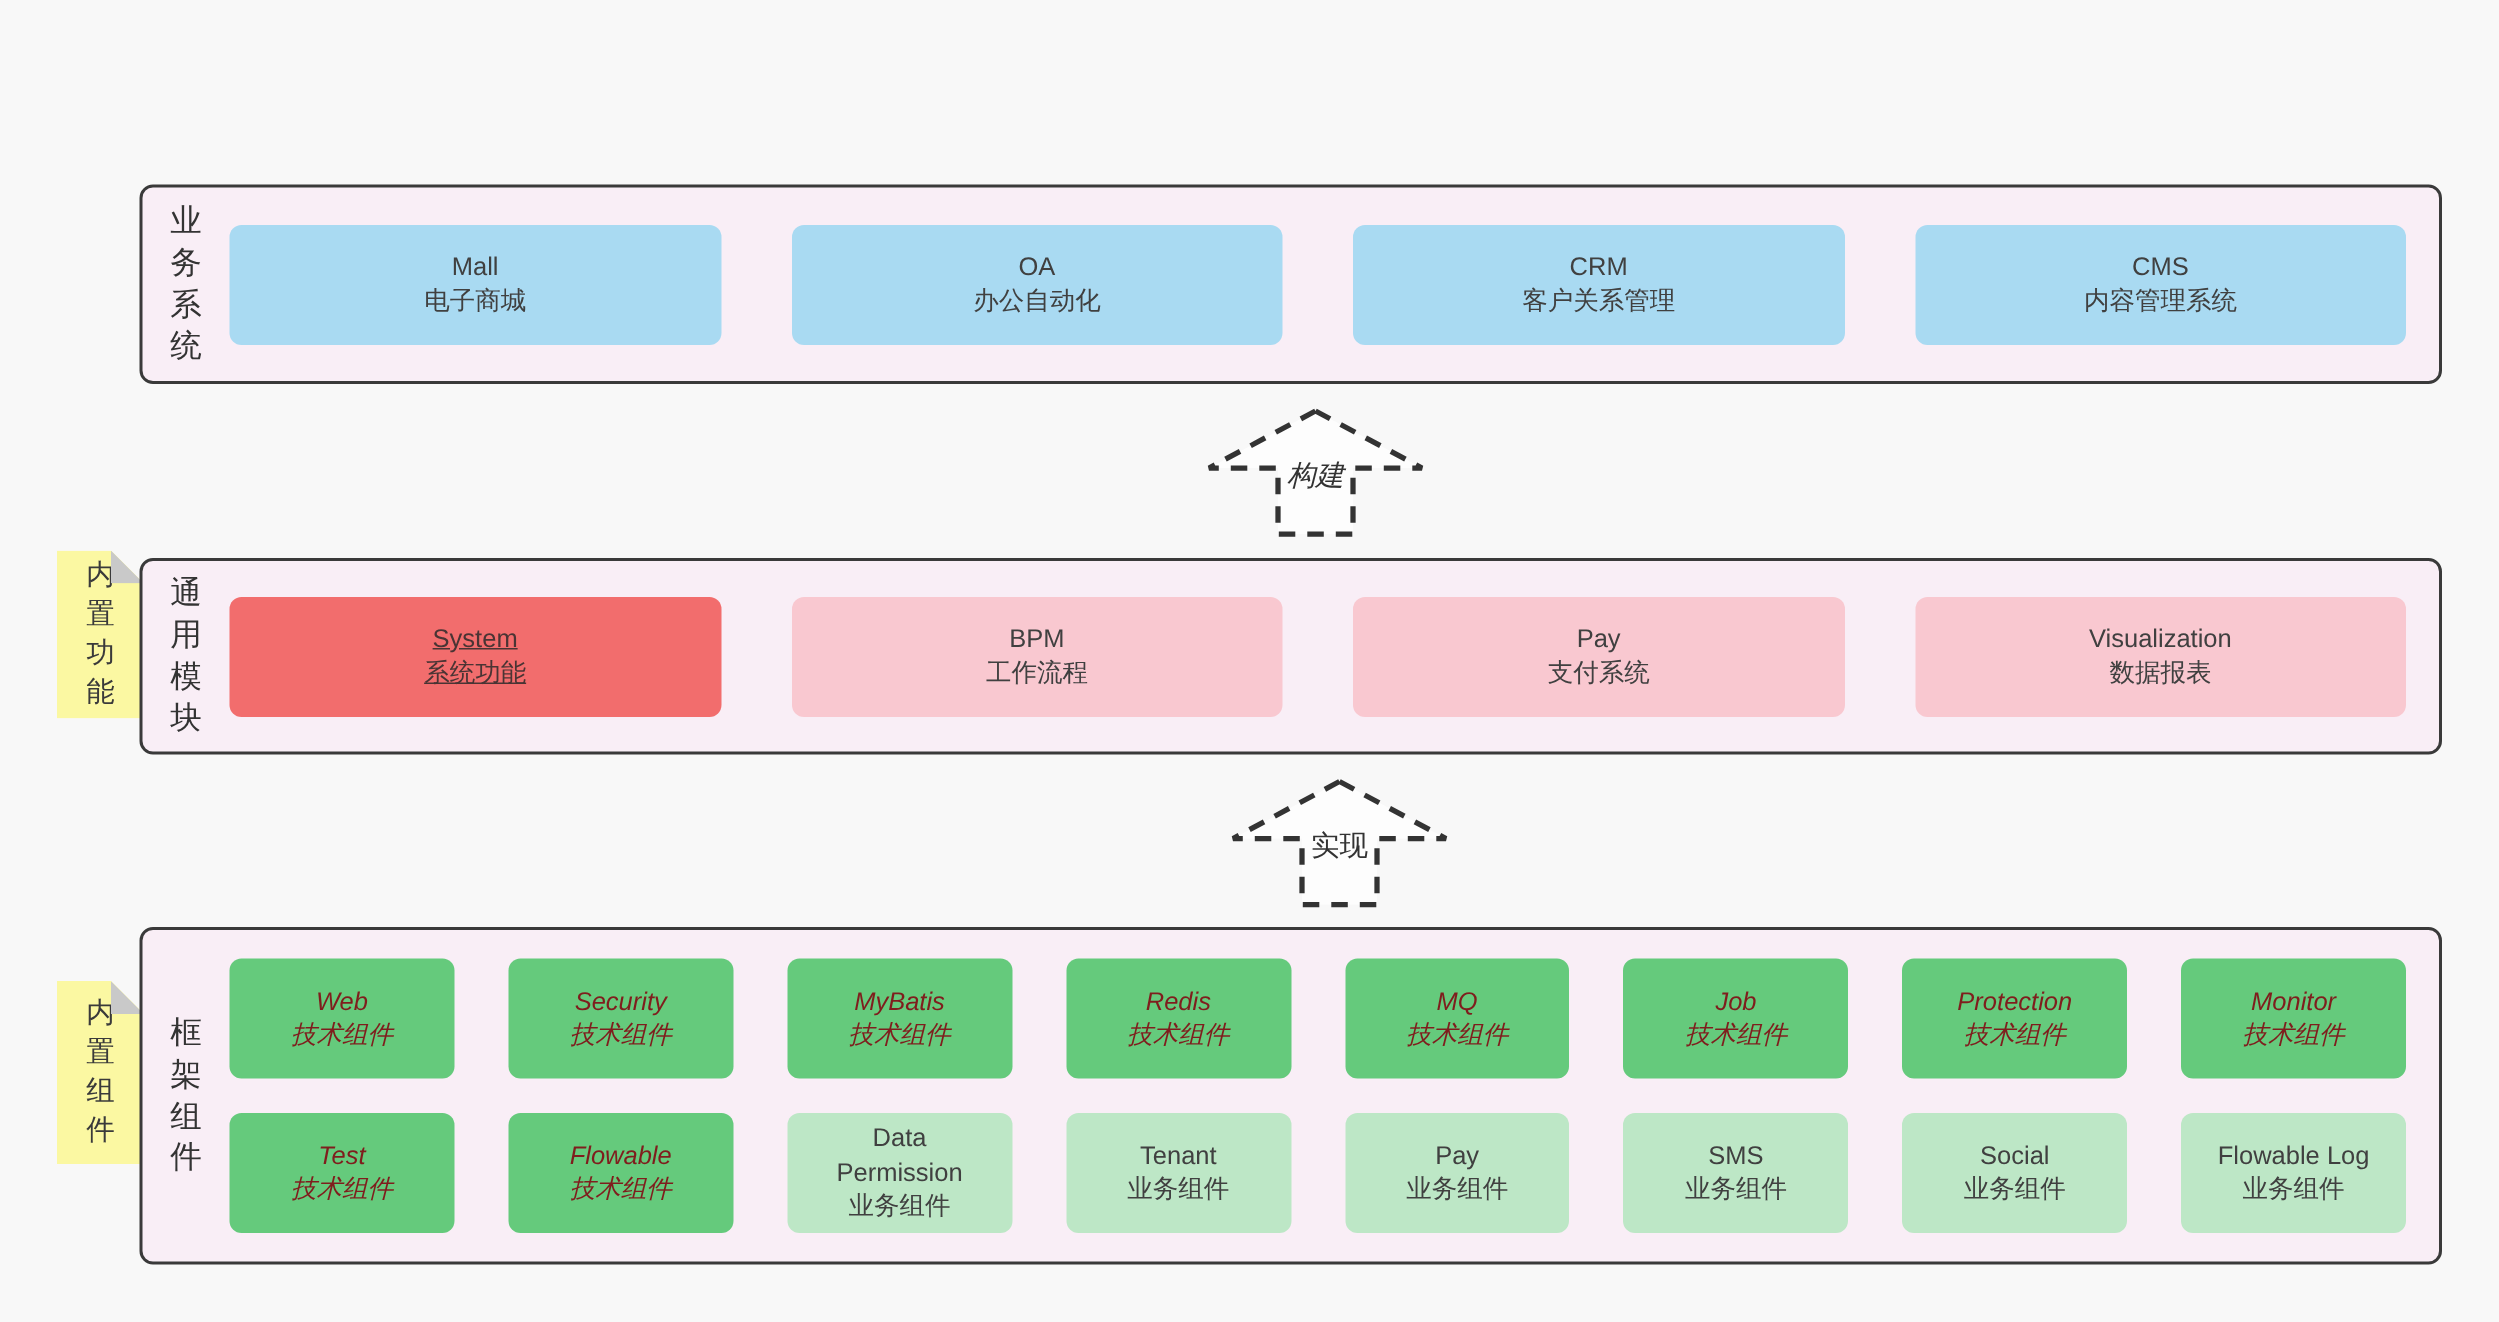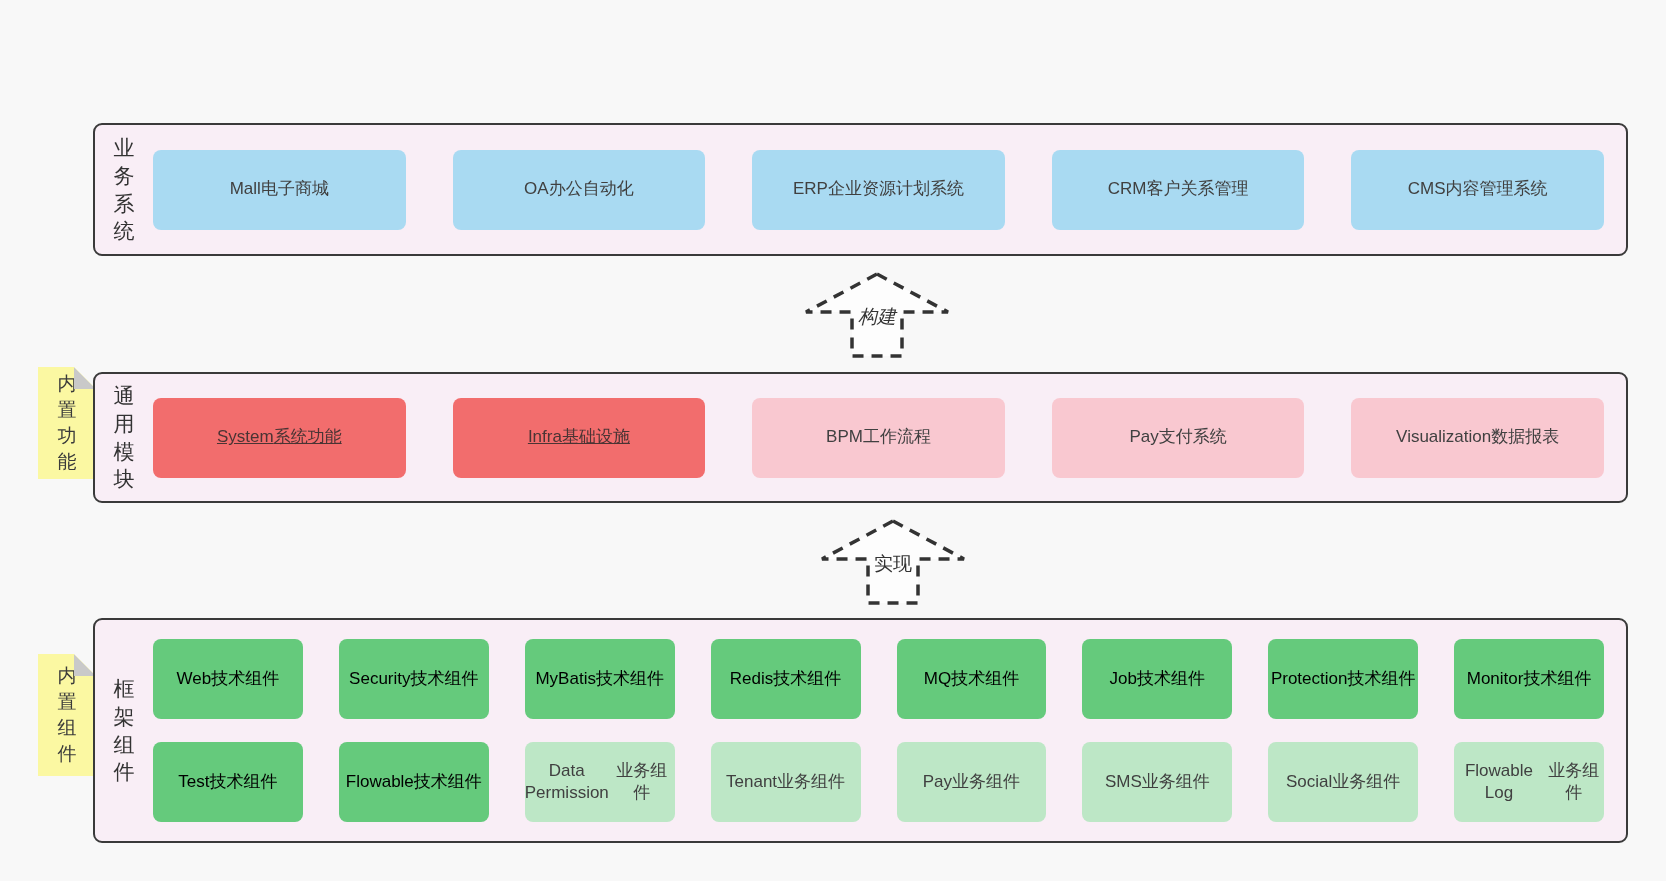--- a/index.html
+++ b/index.html
@@ -51,32 +51,32 @@
   }
   .row { display: flex; }
   .cols-6 .row { gap: 47px; }
   .cols-8 .row { gap: 36px; }
 
   .box {
     flex: 1;
     height: 80px;
     border-radius: 8px;
     display: flex;
-    flex-direction: row;
+    flex-direction: column;
     align-items: center;
     justify-content: center;
     text-align: center;
     font-size: 17px;
     line-height: 1.32;
   }
   .box-title { white-space: pre-line; }
   .v-blue       { background: #a9daf2; }
   .v-red        { background: #f26d6d; color: #4a3434; text-decoration: underline; }
   .v-pink       { background: #f9c8d0; }
-  .v-green      { background: #65ca7c; color: #000000; }
+  .v-green      { background: #65ca7c; color: #7f1d1d; font-style: italic; }
   .v-lightgreen { background: #bde7c6; }
 
   
   .note {
     position: absolute;
     left: 38px;
     width: 58px;
     background: #fbf8a2;
     z-index: 1;
     clip-path: polygon(0 0, calc(100% - 22px) 0, 100% 22px, 100% 100%, 0 100%);
@@ -146,24 +146,20 @@
       <div class="row">
         <div class="box v-blue">
           <div class="box-title">Mall</div>
           <div class="box-desc">电子商城</div>
         </div>
         <div class="box v-blue">
           <div class="box-title">OA</div>
           <div class="box-desc">办公自动化</div>
         </div>
         <div class="box v-blue">
-          <div class="box-title">ERP</div>
-          <div class="box-desc">企业资源计划系统</div>
-        </div>
-        <div class="box v-blue">
           <div class="box-title">CRM</div>
           <div class="box-desc">客户关系管理</div>
         </div>
         <div class="box v-blue">
           <div class="box-title">CMS</div>
           <div class="box-desc">内容管理系统</div>
         </div>
       </div>
     </div>
 </section>
@@ -179,24 +175,20 @@
   <div class="side-label">通
 用
 模
 块</div>
   <div class="rows">
       <div class="row">
         <div class="box v-red">
           <div class="box-title">System</div>
           <div class="box-desc">系统功能</div>
         </div>
-        <div class="box v-red">
-          <div class="box-title">Infra</div>
-          <div class="box-desc">基础设施</div>
-        </div>
         <div class="box v-pink">
           <div class="box-title">BPM</div>
           <div class="box-desc">工作流程</div>
         </div>
         <div class="box v-pink">
           <div class="box-title">Pay</div>
           <div class="box-desc">支付系统</div>
         </div>
         <div class="box v-pink">
           <div class="box-title">Visualization</div>

